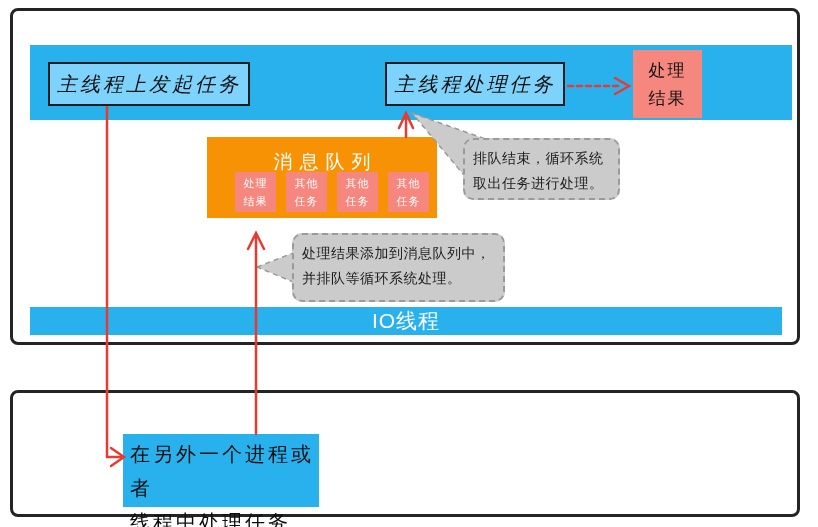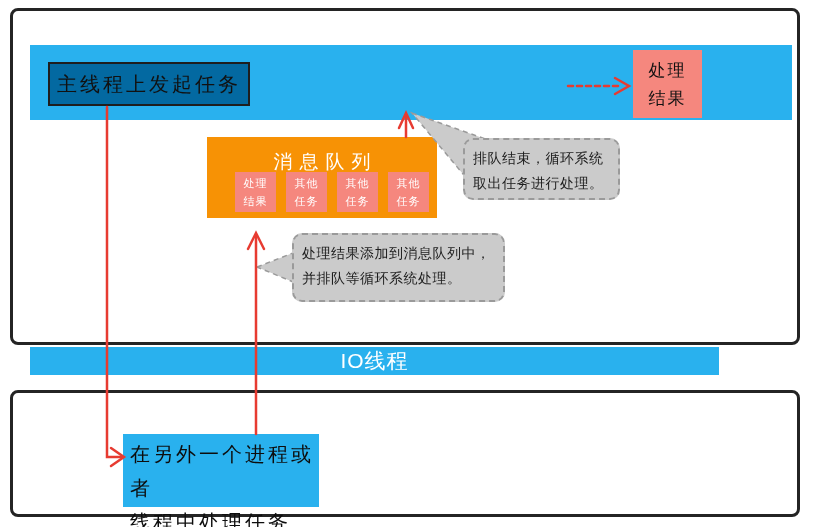--- a/index.html
+++ b/index.html
@@ -19,32 +19,33 @@
     background: transparent;
   }
   .panel1 { left: 10px; top: 8px;   width: 790px; height: 337px; }
   .panel2 { left: 10px; top: 390px; width: 790px; height: 127px; }
 
   .topbar {
     position: absolute; left: 30px; top: 45px; width: 762px; height: 75px;
     background: var(--blue);
   }
   .iobar {
-    position: absolute; left: 30px; top: 307px; width: 689px; height: 28px;
+    position: absolute; left: 30px; top: 307px; width: 752px; height: 28px;
     background: var(--blue);
     color: #ffffff; font-size: 21px; letter-spacing: 1px;
-    display: flex; align-items: center; justify-content: center; margin-top: 40px;
+    display: flex; align-items: center; justify-content: center;
   }
   .wbox {
     position: absolute;
-    background: #0369a1;
+    background: #7dd3fc;
     border: 2.5px solid #1e1e1e;
     display: flex; align-items: center; justify-content: center;
     font-size: 20px; letter-spacing: 3px; color: #111;
     white-space: nowrap;
+    font-style: italic;
   }
   .boxA { left: 48px;  top: 62px; width: 202px; height: 44px; }
   .boxB { left: 385px; top: 62px; width: 180px; height: 44px; }
 
   .resultbox {
     position: absolute; left: 633px; top: 50px; width: 69px; height: 68px;
     background: var(--salmon);
     color: #111; font-size: 17px; letter-spacing: 2px;
     display: flex; flex-direction: column; align-items: center; justify-content: center;
     gap: 5px;
@@ -97,20 +98,21 @@
 <body>
 
 <div class="stage" style="--blue:#29b1ee; --orange:#f79205; --salmon:#f5877e; --graybubble:#cbcbcb;">
 
   <div class="panel panel1"></div>
 
   <div class="topbar"></div>
 
   <div class="wbox boxA">主线程上发起任务</div>
 
+  <div class="wbox boxB">主线程处理任务</div>
 
   <div class="resultbox">
     <div>处理</div>
     <div>结果</div>
   </div>
 
   <div class="queue">
     <div class="queue-title">消息队列</div>
     <div class="queue-items">
       <div class="qitem">

